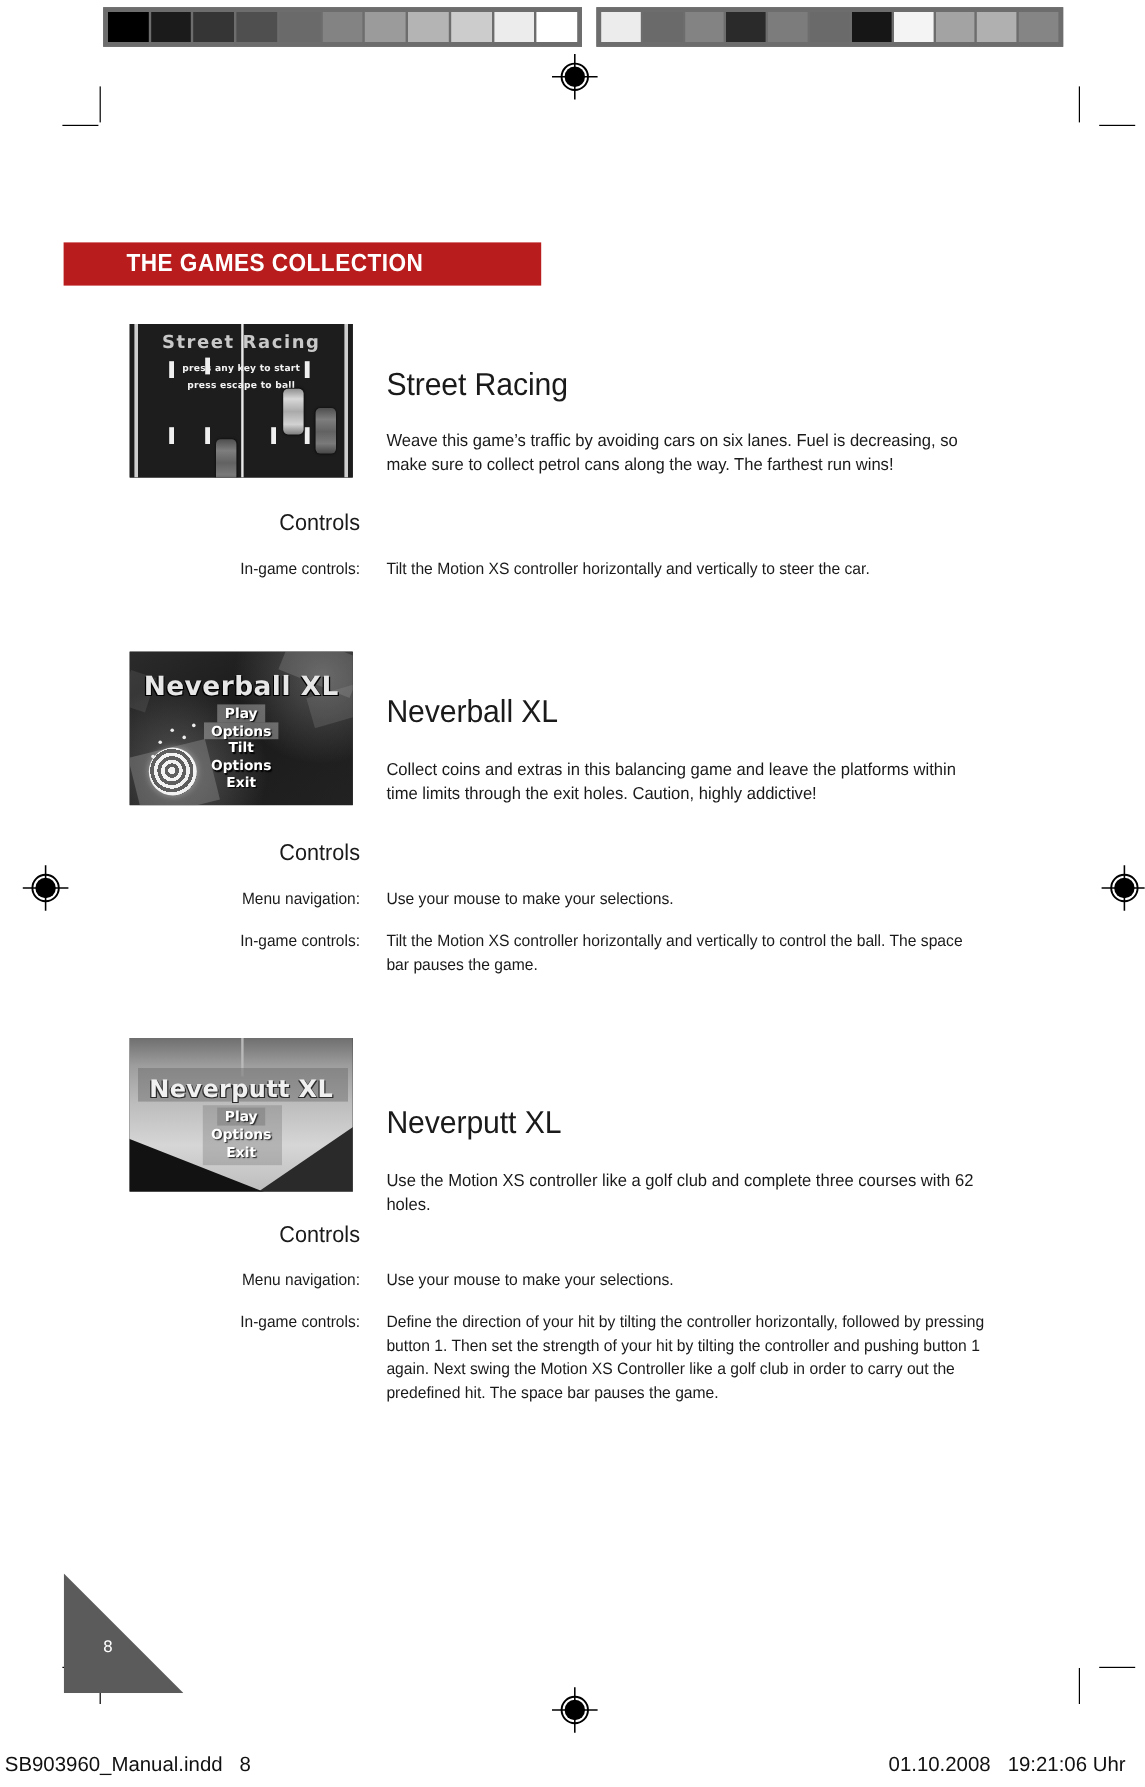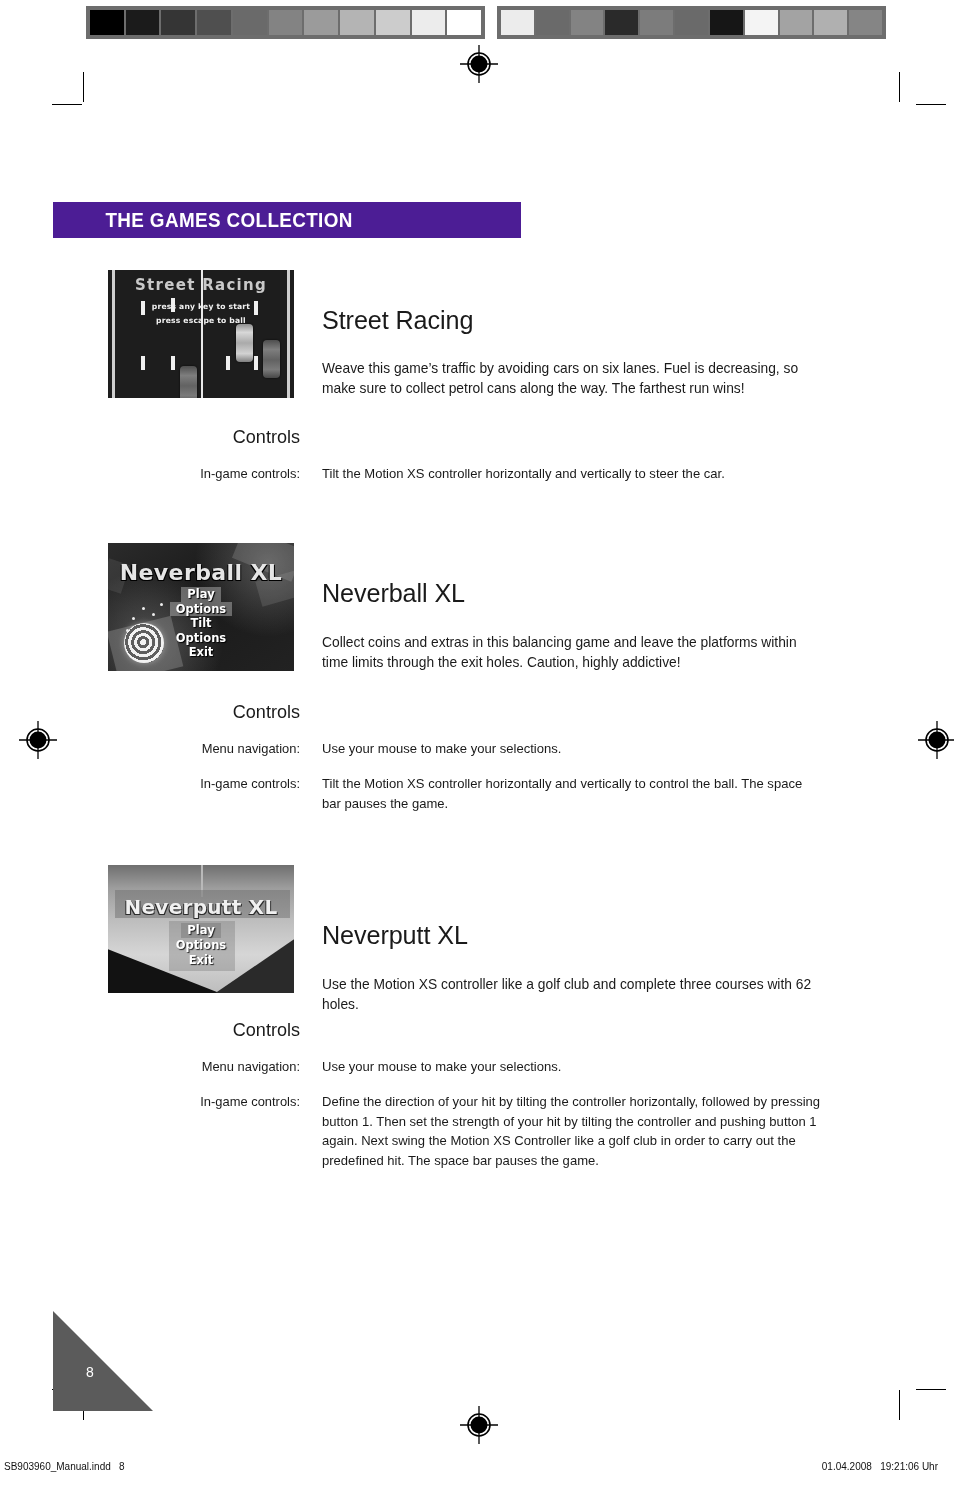--- a/index.html
+++ b/index.html
@@ -47,23 +47,23 @@
     position: absolute;
     width: 38px;
     height: 38px;
   }
 
   
   .section-band {
     position: absolute;
     left: 53px;
     top: 202px;
-    width: 468px;
+    width: 398px;
     height: 36px;
-    background: #4c1d95;
+    background: #b91c1c;
     display: flex;
     align-items: center;
   }
   .section-band-title {
     color: #ffffff;
     font-family: "Liberation Sans Narrow", "Liberation Sans", sans-serif;
     font-weight: bold;
     font-size: 20.5px;
     letter-spacing: 0.4px;
     padding-left: 57px;
@@ -169,21 +169,21 @@
     color: #ffffff;
     font-family: "Liberation Sans Narrow", "Liberation Sans", sans-serif;
     font-size: 14px;
   }
 
   
   .imprint {
     position: absolute;
     top: 1461px;
     font-family: "Liberation Sans", sans-serif;
-    font-size: 10px;
+    font-size: 17px;
     color: #111;
     white-space: pre;
   }
   .imprint.left  { left: 4px; }
   .imprint.right { right: 16px; }
 
   
   
   .sr-road {
     position: absolute; inset: 0;
@@ -489,15 +489,15 @@
     <div class="ctrl-row">
       <div class="ctrl-label" style="top:1092px;">In-game controls:</div>
       <div class="ctrl-value" style="top:1092px;">Define the direction of your hit by tilting the controller horizontally, followed by pressing button 1. Then set the strength of your hit by tilting the controller and pushing button 1 again. Next swing the Motion XS Controller like a golf club in order to carry out the predefined hit. The space bar pauses the game.</div>
     </div>
   </div>
 
   <div class="page-triangle"></div>
   <div class="page-number">8</div>
 
   <div class="imprint left">SB903960_Manual.indd   8</div>
-  <div class="imprint right">01.04.2008   19:21:06 Uhr</div>
+  <div class="imprint right">01.10.2008   19:21:06 Uhr</div>
 
 </div>
 
 </body></html>

